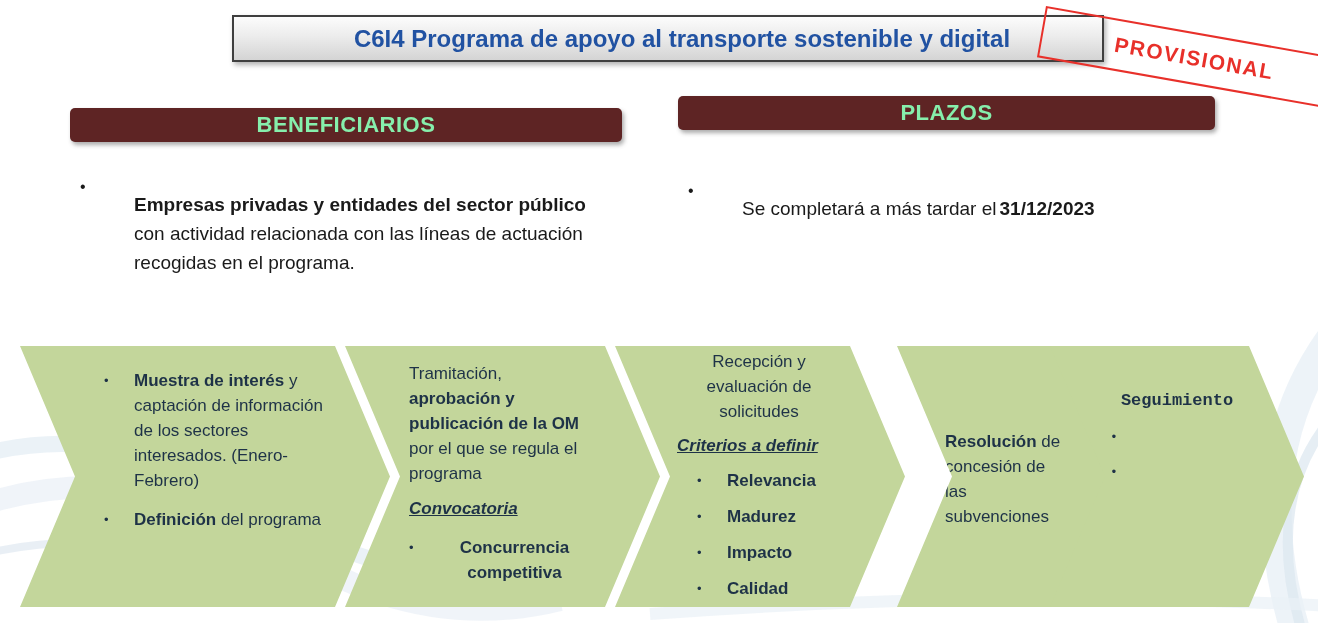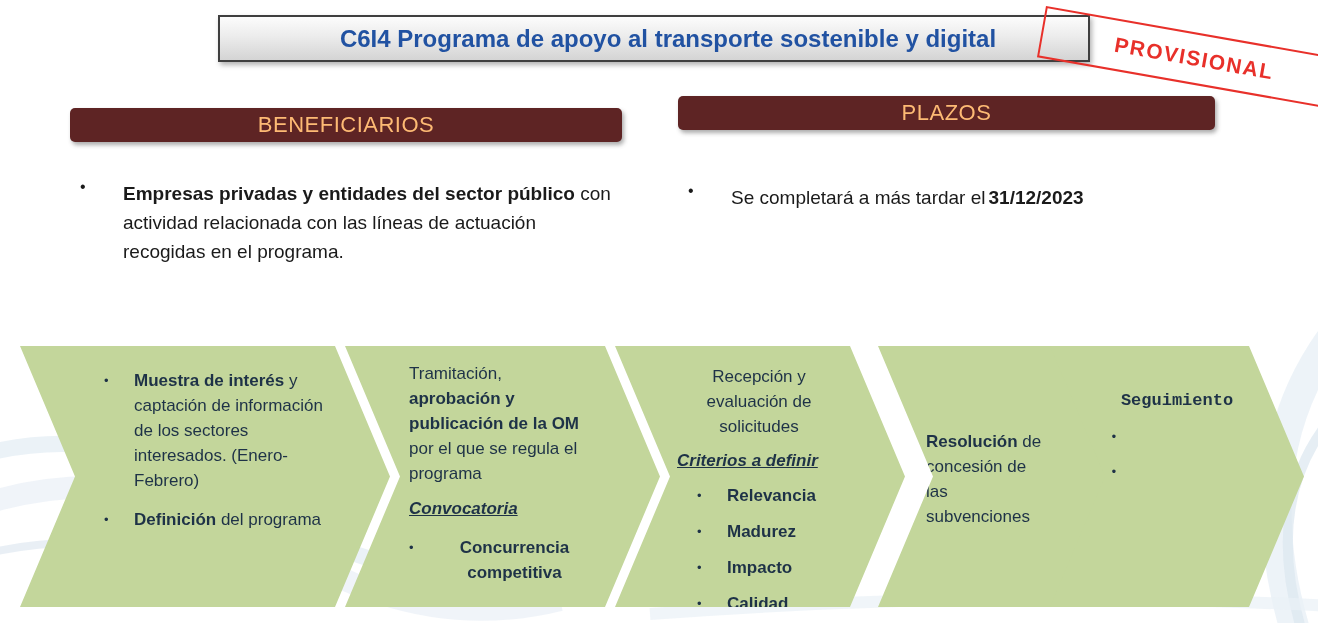--- a/index.html
+++ b/index.html
@@ -4,21 +4,21 @@
 <style>
   html,body{margin:0;padding:0;background:#fff;}
   .page{
     position:relative;width:1318px;height:623px;background:#ffffff;overflow:hidden;
     font-family:"Liberation Sans","DejaVu Sans",sans-serif;color:#1a1a1a;
   }
   .bg-waves{position:absolute;left:0;top:0;width:1318px;height:623px;pointer-events:none;}
 
   
   .titlebar{
-    position:absolute;left:218px;top:15px;width:872px;height:47px;
+    position:absolute;left:232px;top:15px;width:872px;height:47px;
     background:linear-gradient(180deg,#fcfcfc 0%,#ececec 45%,#d4d4d4 100%);
     border:2px solid #3f3f3f;box-sizing:border-box;
     display:flex;align-items:center;justify-content:center;
     box-shadow:2px 3px 5px rgba(0,0,0,.30);
     padding-left:28px;
   }
   .titlebar span{font-size:24px;font-weight:bold;color:#2152A2;}
 
   
   .stamp{
@@ -28,29 +28,29 @@
     display:flex;align-items:center;justify-content:center;
   }
   .stamp span{font-size:21px;font-weight:800;color:#E8302A;letter-spacing:1.5px;}
 
   
   .hbar{
     position:absolute;height:34px;background:#5E2424;border-radius:5px;
     display:flex;align-items:center;justify-content:center;
     box-shadow:2px 3px 4px rgba(70,70,70,.45);
   }
-  .hbar span{color:#fdba74;font-size:22px;font-weight:normal;letter-spacing:.5px;}
+  .hbar span{color:#86efac;font-size:22px;font-weight:bold;letter-spacing:.5px;}
   .hbar.ben{left:70px;top:108px;width:552px;}
   .hbar.pla{left:678px;top:96px;width:537px;}
   .hbar.proc{left:70px;top:296px;width:1158px;height:35px;}
 
   
   .tbullet{position:absolute;display:flex;font-size:19px;line-height:29px;color:#1a1a1a;}
   .tbullet .dot{width:36px;flex:0 0 36px;text-align:left;font-size:16px;}
-  .tbullet p{margin:7px;}
+  .tbullet p{margin:18px;}
   .b{font-weight:bold;}
   .tbullet.benb{left:80px;top:172px;width:540px;}
   .tbullet.plab{left:688px;top:176px;width:560px;}
   .plab .bolddate{margin-left:3px;}
 
   
   .chev{
     position:absolute;top:346px;height:261px;background:#C3D69B;box-sizing:border-box;
     clip-path:polygon(0 0,calc(100% - 55px) 0,100% 50%,calc(100% - 55px) 100%,0 100%,55px 50%);
     color:#1E3247;font-size:17px;line-height:25px;
@@ -63,27 +63,27 @@
 
   .c1{left:20px;width:370px;padding:22px 58px 0 84px;}
   .c1 li + li{margin-top:14px;}
 
   .c2{left:345px;width:315px;padding:15px 62px 0 64px;}
   .c2 .su{margin:10px 0 14px 0;}
   .c2 li{justify-content:center;text-align:center;}
   .c2 .dot{flex:0 0 22px;}
   .c2 li + li{margin-top:16px;}
 
-  .c3{left:615px;width:290px;padding:18px 64px 0 62px;}
+  .c3{left:615px;width:290px;padding:3px 64px 0 62px;}
   .c3 .para{text-align:center;}
   .c3 .su{margin:9px 0 10px 0;}
   .c3 ul{padding-left:20px;}
   .c3 li + li{margin-top:11px;}
 
-  .c4{left:878px;width:240px;padding:4px 70px 0 48px;display:flex;align-items:center;}
+  .c4{left:897px;width:240px;padding:4px 70px 0 48px;display:flex;align-items:center;}
 
   .c5{left:1050px;width:254px;padding:42px 60px 12px 60px;font-family:Liberation Mono, monospace;}
   .c5 .steptitle{font-weight:bold;text-align:center;margin-bottom:12px;}
   .c5 li + li{margin-top:10px;}
 </style>
 </head>
 <body>
 
 <div class="page">
 

